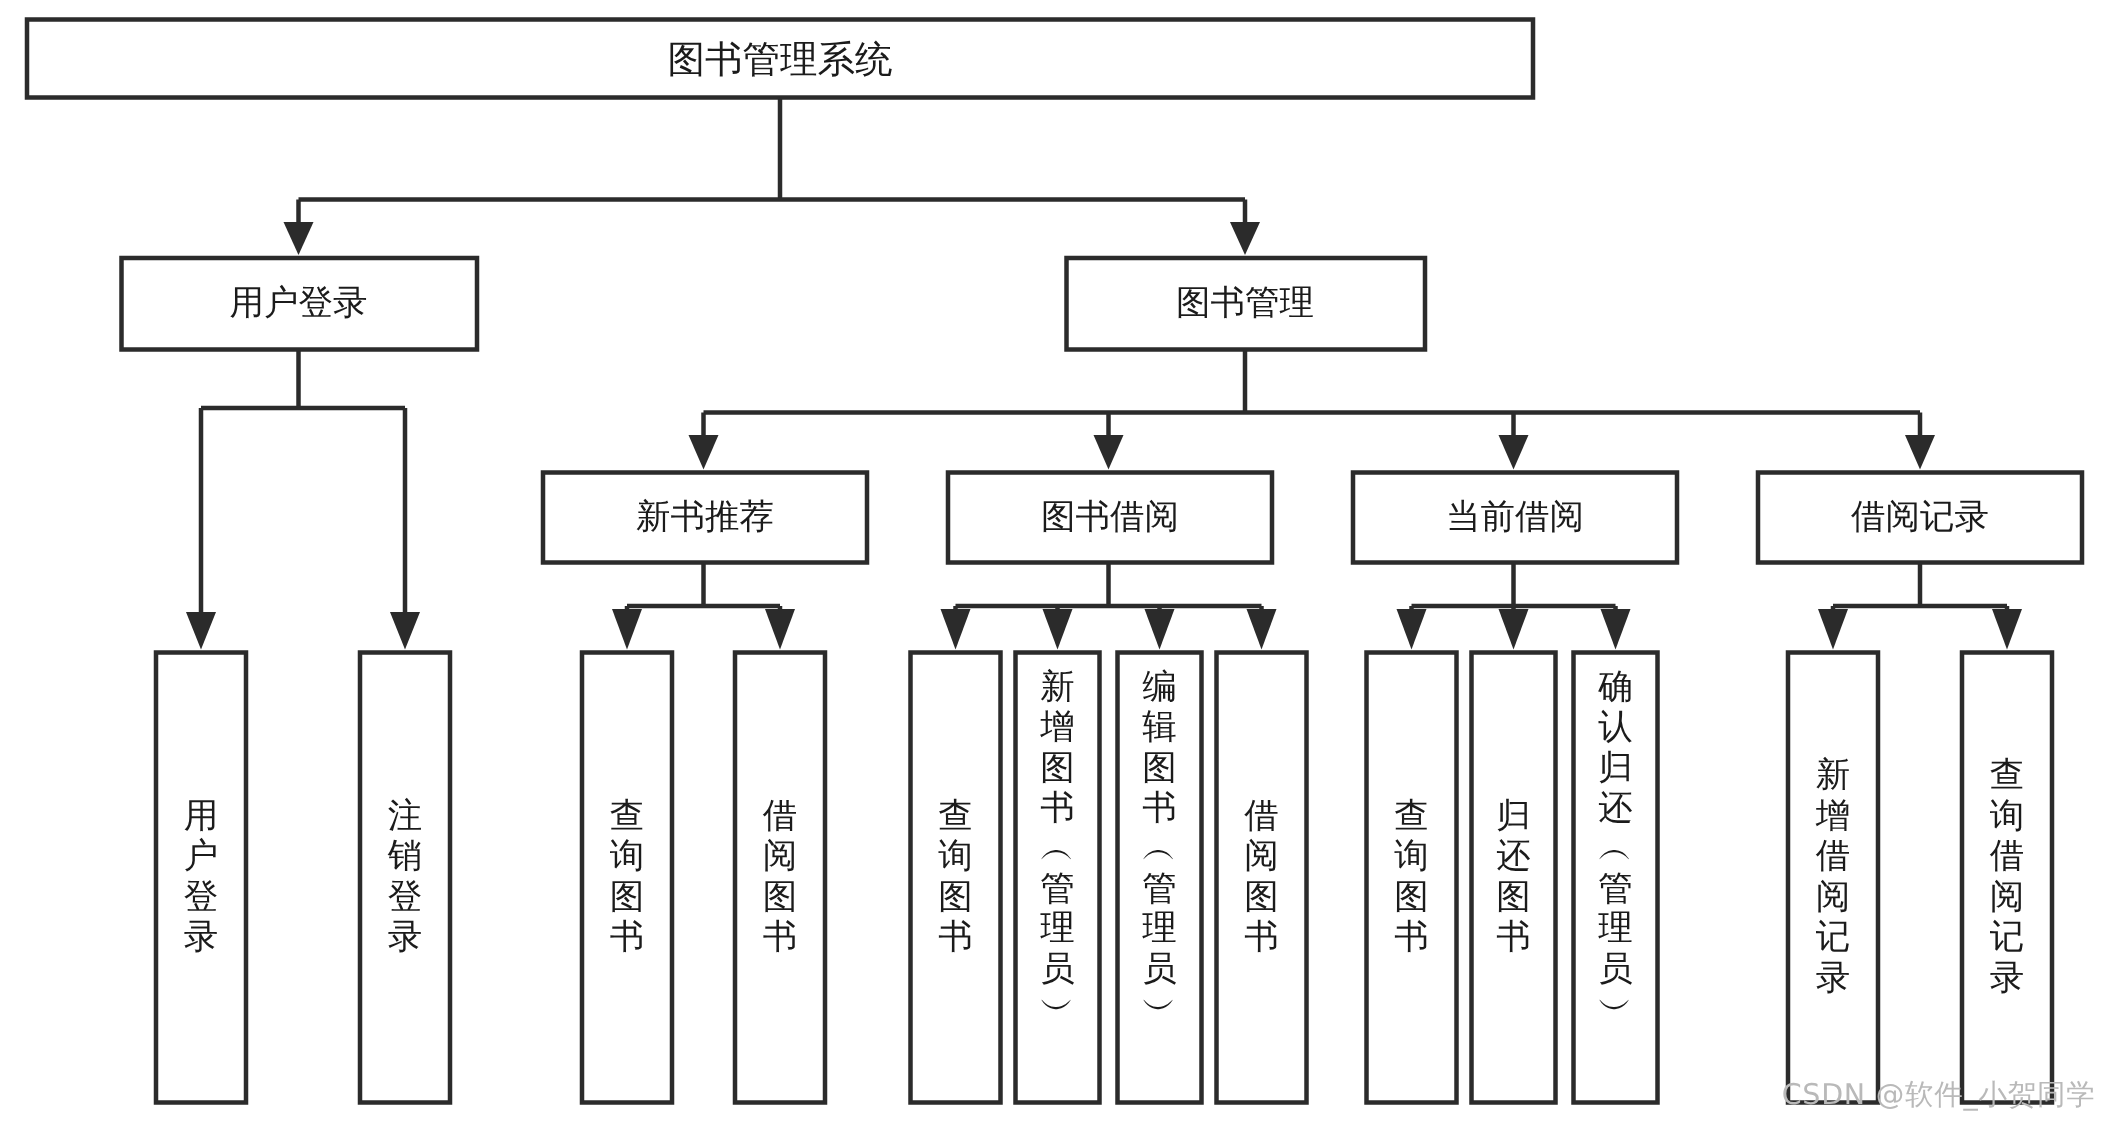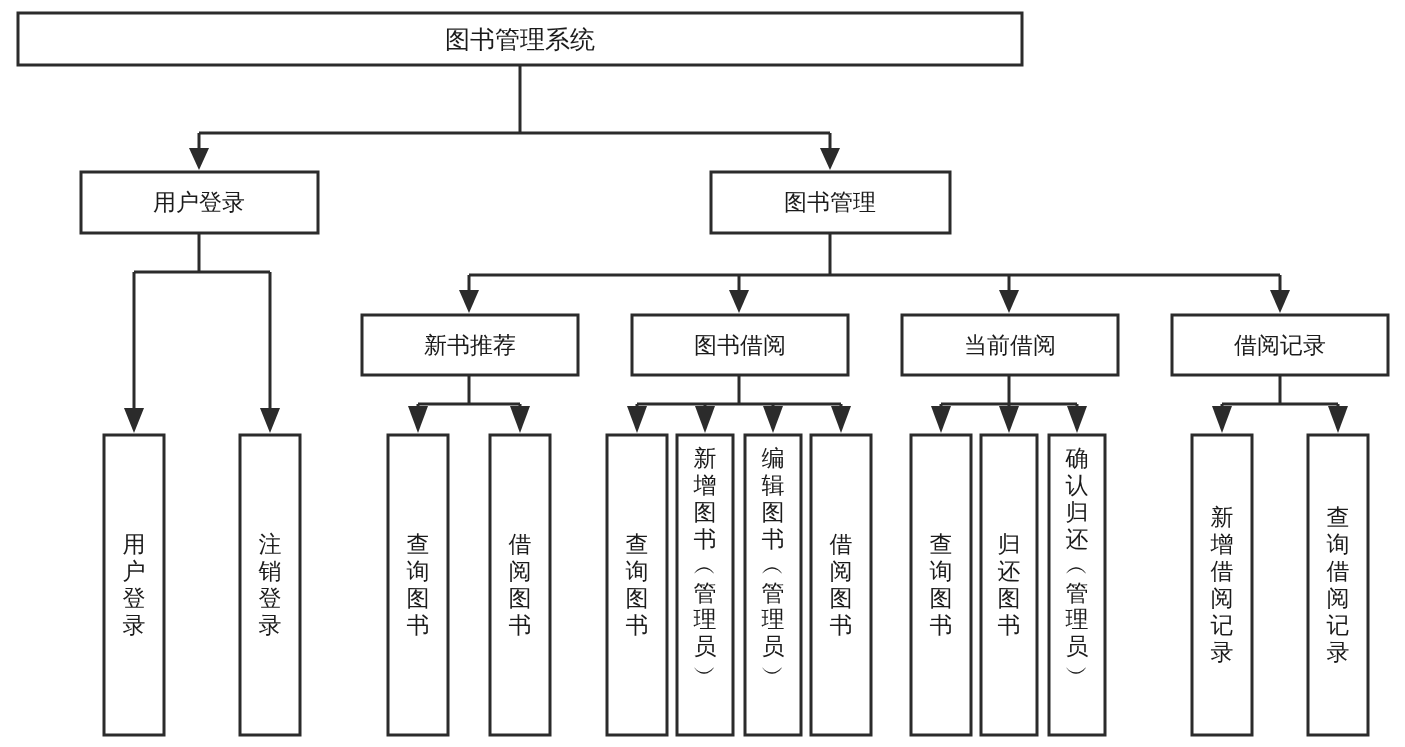--- a/index.html
+++ b/index.html
@@ -239,14 +239,15 @@
   <div class="leaf-label" style="left:745px; top:435px; width:56px; height:300px; justify-content:flex-start; padding-top:10px;"><span>编</span><span>辑</span><span>图</span><span>书</span><span class="">︵</span><span>管</span><span>理</span><span>员</span><span class="">︶</span></div>
   <div class="leaf-label" style="left:811px; top:435px; width:60px; height:300px;"><span>借</span><span>阅</span><span>图</span><span>书</span></div>
 
   <div class="leaf-label" style="left:911px; top:435px; width:60px; height:300px;"><span>查</span><span>询</span><span>图</span><span>书</span></div>
   <div class="leaf-label" style="left:981px; top:435px; width:56px; height:300px;"><span>归</span><span>还</span><span>图</span><span>书</span></div>
   <div class="leaf-label" style="left:1049px; top:435px; width:56px; height:300px; justify-content:flex-start; padding-top:10px;"><span>确</span><span>认</span><span>归</span><span>还</span><span class="">︵</span><span>管</span><span>理</span><span>员</span><span class="">︶</span></div>
 
   <div class="leaf-label" style="left:1192px; top:435px; width:60px; height:300px;"><span>新</span><span>增</span><span>借</span><span>阅</span><span>记</span><span>录</span></div>
   <div class="leaf-label" style="left:1308px; top:435px; width:60px; height:300px;"><span>查</span><span>询</span><span>借</span><span>阅</span><span>记</span><span>录</span></div>
 
+  <div class="watermark">CSDN @软件_小贺同学</div>
 
 </div>
 
 </body></html>

